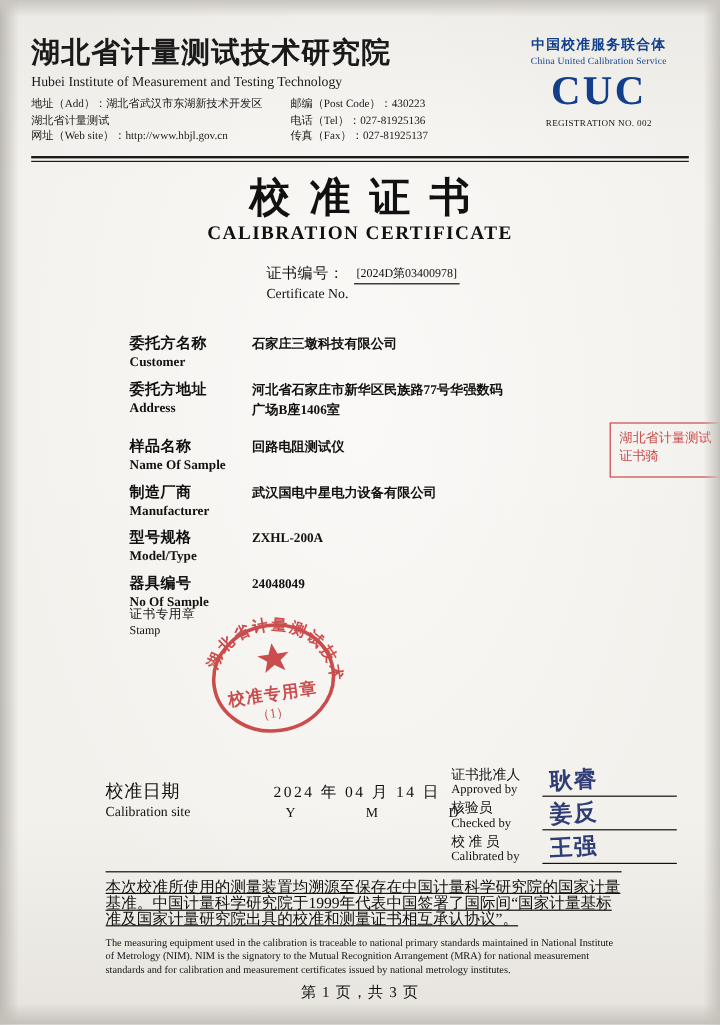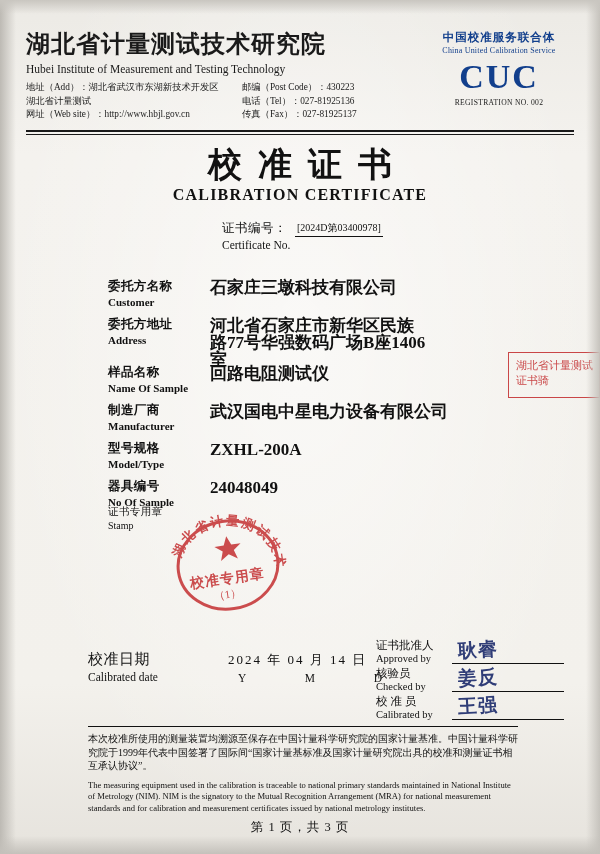--- a/index.html
+++ b/index.html
@@ -114,21 +114,21 @@
   .certno-en{font-family:"Liberation Serif", serif;font-size:11.5px;color:#111;margin-top:2px;}
 
   
   .fields{position:absolute;left:108px;top:278px;width:430px;font-weight:bold;}
   .field{position:relative;min-height:34px;margin-bottom:4px;}
   .f-label{position:absolute;left:0;top:0;width:92px;}
   .f-cn{font-family:"Liberation Serif", serif;font-size:12.5px;color:#111;letter-spacing:.4px;white-space:nowrap;}
   .f-en{font-family:"Liberation Serif", serif;font-size:11px;color:#111;margin-top:1px;white-space:nowrap;}
   .f-val{
     position:absolute;left:102px;top:1px;width:320px;
-    font-family:"Liberation Serif", serif;font-size:17px;color:#111;line-height:17px;
+    font-family:"Liberation Serif", serif;font-size:11px;color:#111;line-height:17px;
   }
 
   
   .stamp-label{position:absolute;left:108px;top:505px;}
   .stamp-label .f-cn{font-size:10.5px;}
   .stamp-label .f-en{font-size:10px;}
 
   
   .stamp{
     position:absolute;left:160px;top:505px;width:136px;height:116px;
@@ -174,21 +174,21 @@
   .cd-val{position:absolute;left:140px;top:1px;font-family:"Liberation Serif", serif;font-size:13px;color:#111;letter-spacing:2px;white-space:nowrap;}
   .cd-ymd{position:absolute;left:150px;top:22px;font-family:"Liberation Serif", serif;font-size:11.5px;color:#111;letter-spacing:28px;white-space:nowrap;}
 
   
   .foot-rule{position:absolute;left:88px;top:726px;width:430px;border-top:1.4px solid #111;height:0;}
   .foot{
     position:absolute;left:88px;top:732px;width:430px;
     font-family:"Liberation Serif", serif;
     color:#111;
   }
-  .foot-cn{font-size:10px;line-height:13.5px;}
+  .foot-cn{font-size:13px;line-height:13.5px;text-decoration:underline;}
   .foot-en{font-size:8.6px;line-height:11.6px;margin-top:7px;}
 
   .pagenum{
     position:absolute;left:0;bottom:18px;width:600px;text-align:center;
     font-family:"Liberation Serif", serif;font-size:12.5px;color:#111;letter-spacing:1px;
   }
 </style>
 </head>
 <body>
 
@@ -312,21 +312,21 @@
   </div>
 
   <div class="side-stamp">
     <div>湖北省计量测试</div>
     <div>证书骑</div>
   </div>
 
   <div class="caldate">
     <div class="cd-lab">
       <div class="cd-cn">校准日期</div>
-      <div class="cd-en">Calibrated  date</div>
+      <div class="cd-en">Calibration  site</div>
     </div>
     <div class="cd-val">2024 年  04 月 14 日</div>
     <div class="cd-ymd">Y   M   D</div>
   </div>
 
   <div class="sig">
     <div class="sig-row">
       <div class="sig-lab">
         <div class="sig-cn">证书批准人</div>
         <div class="sig-en">Approved by</div>

